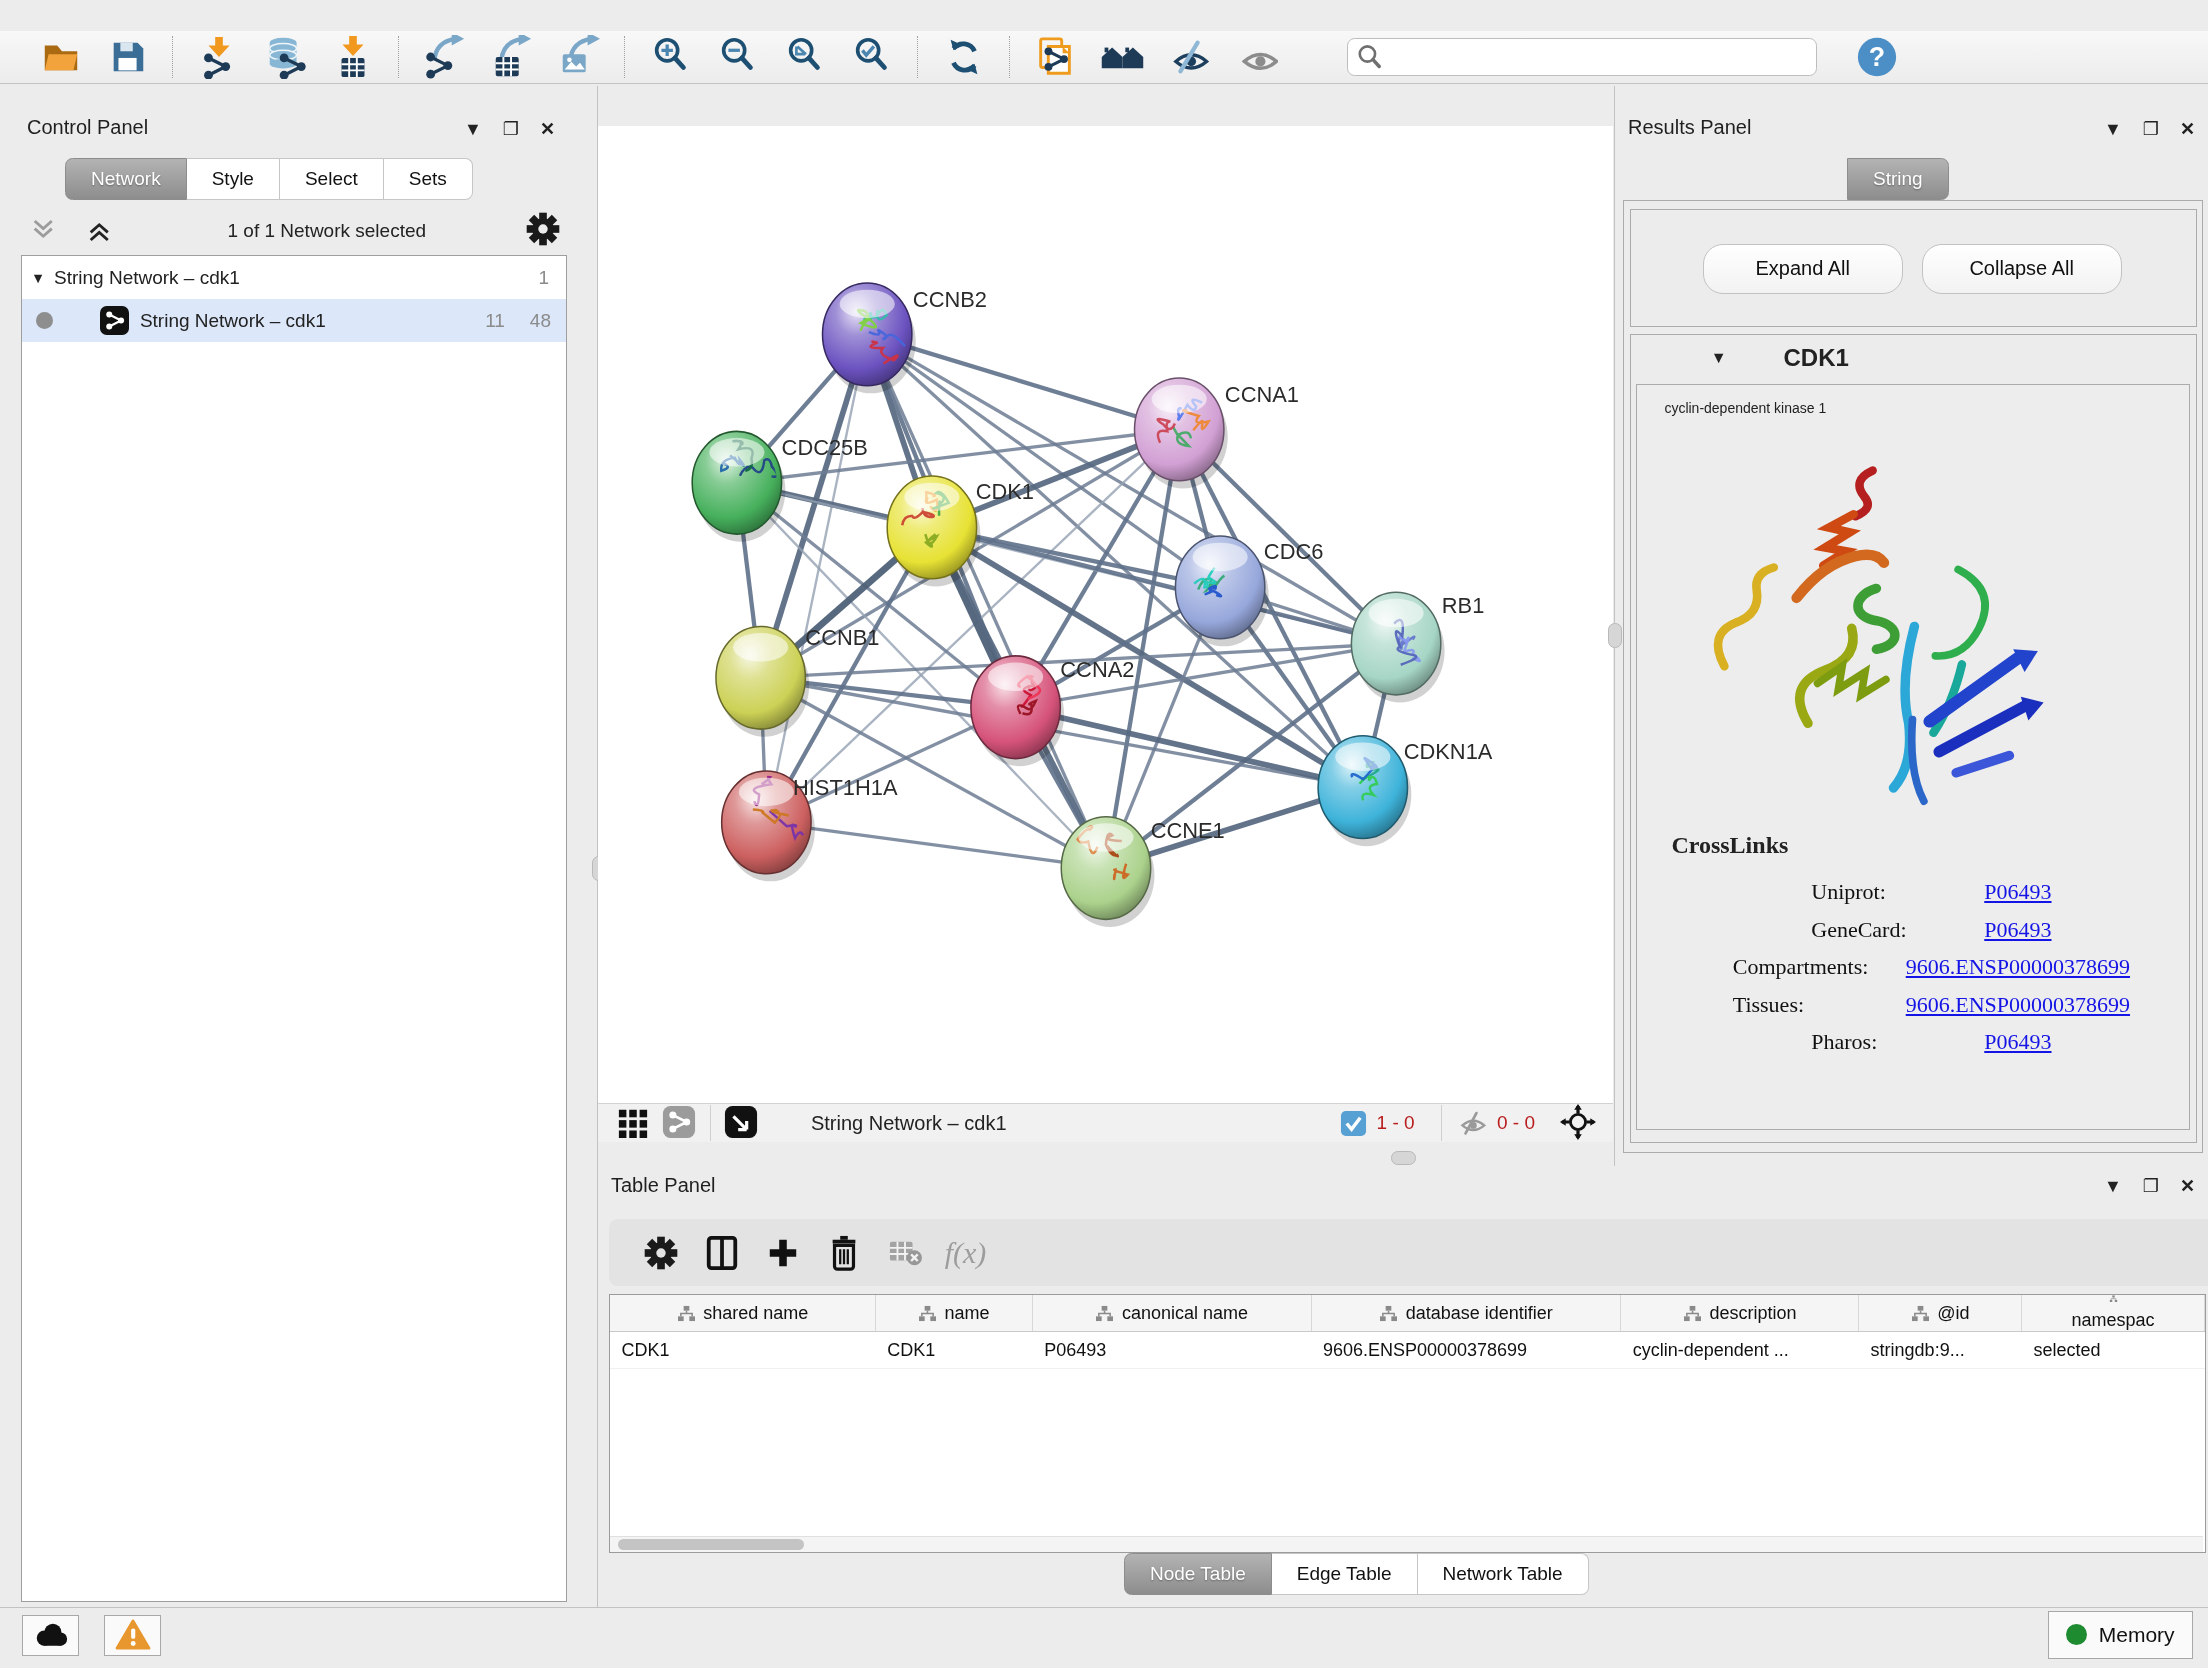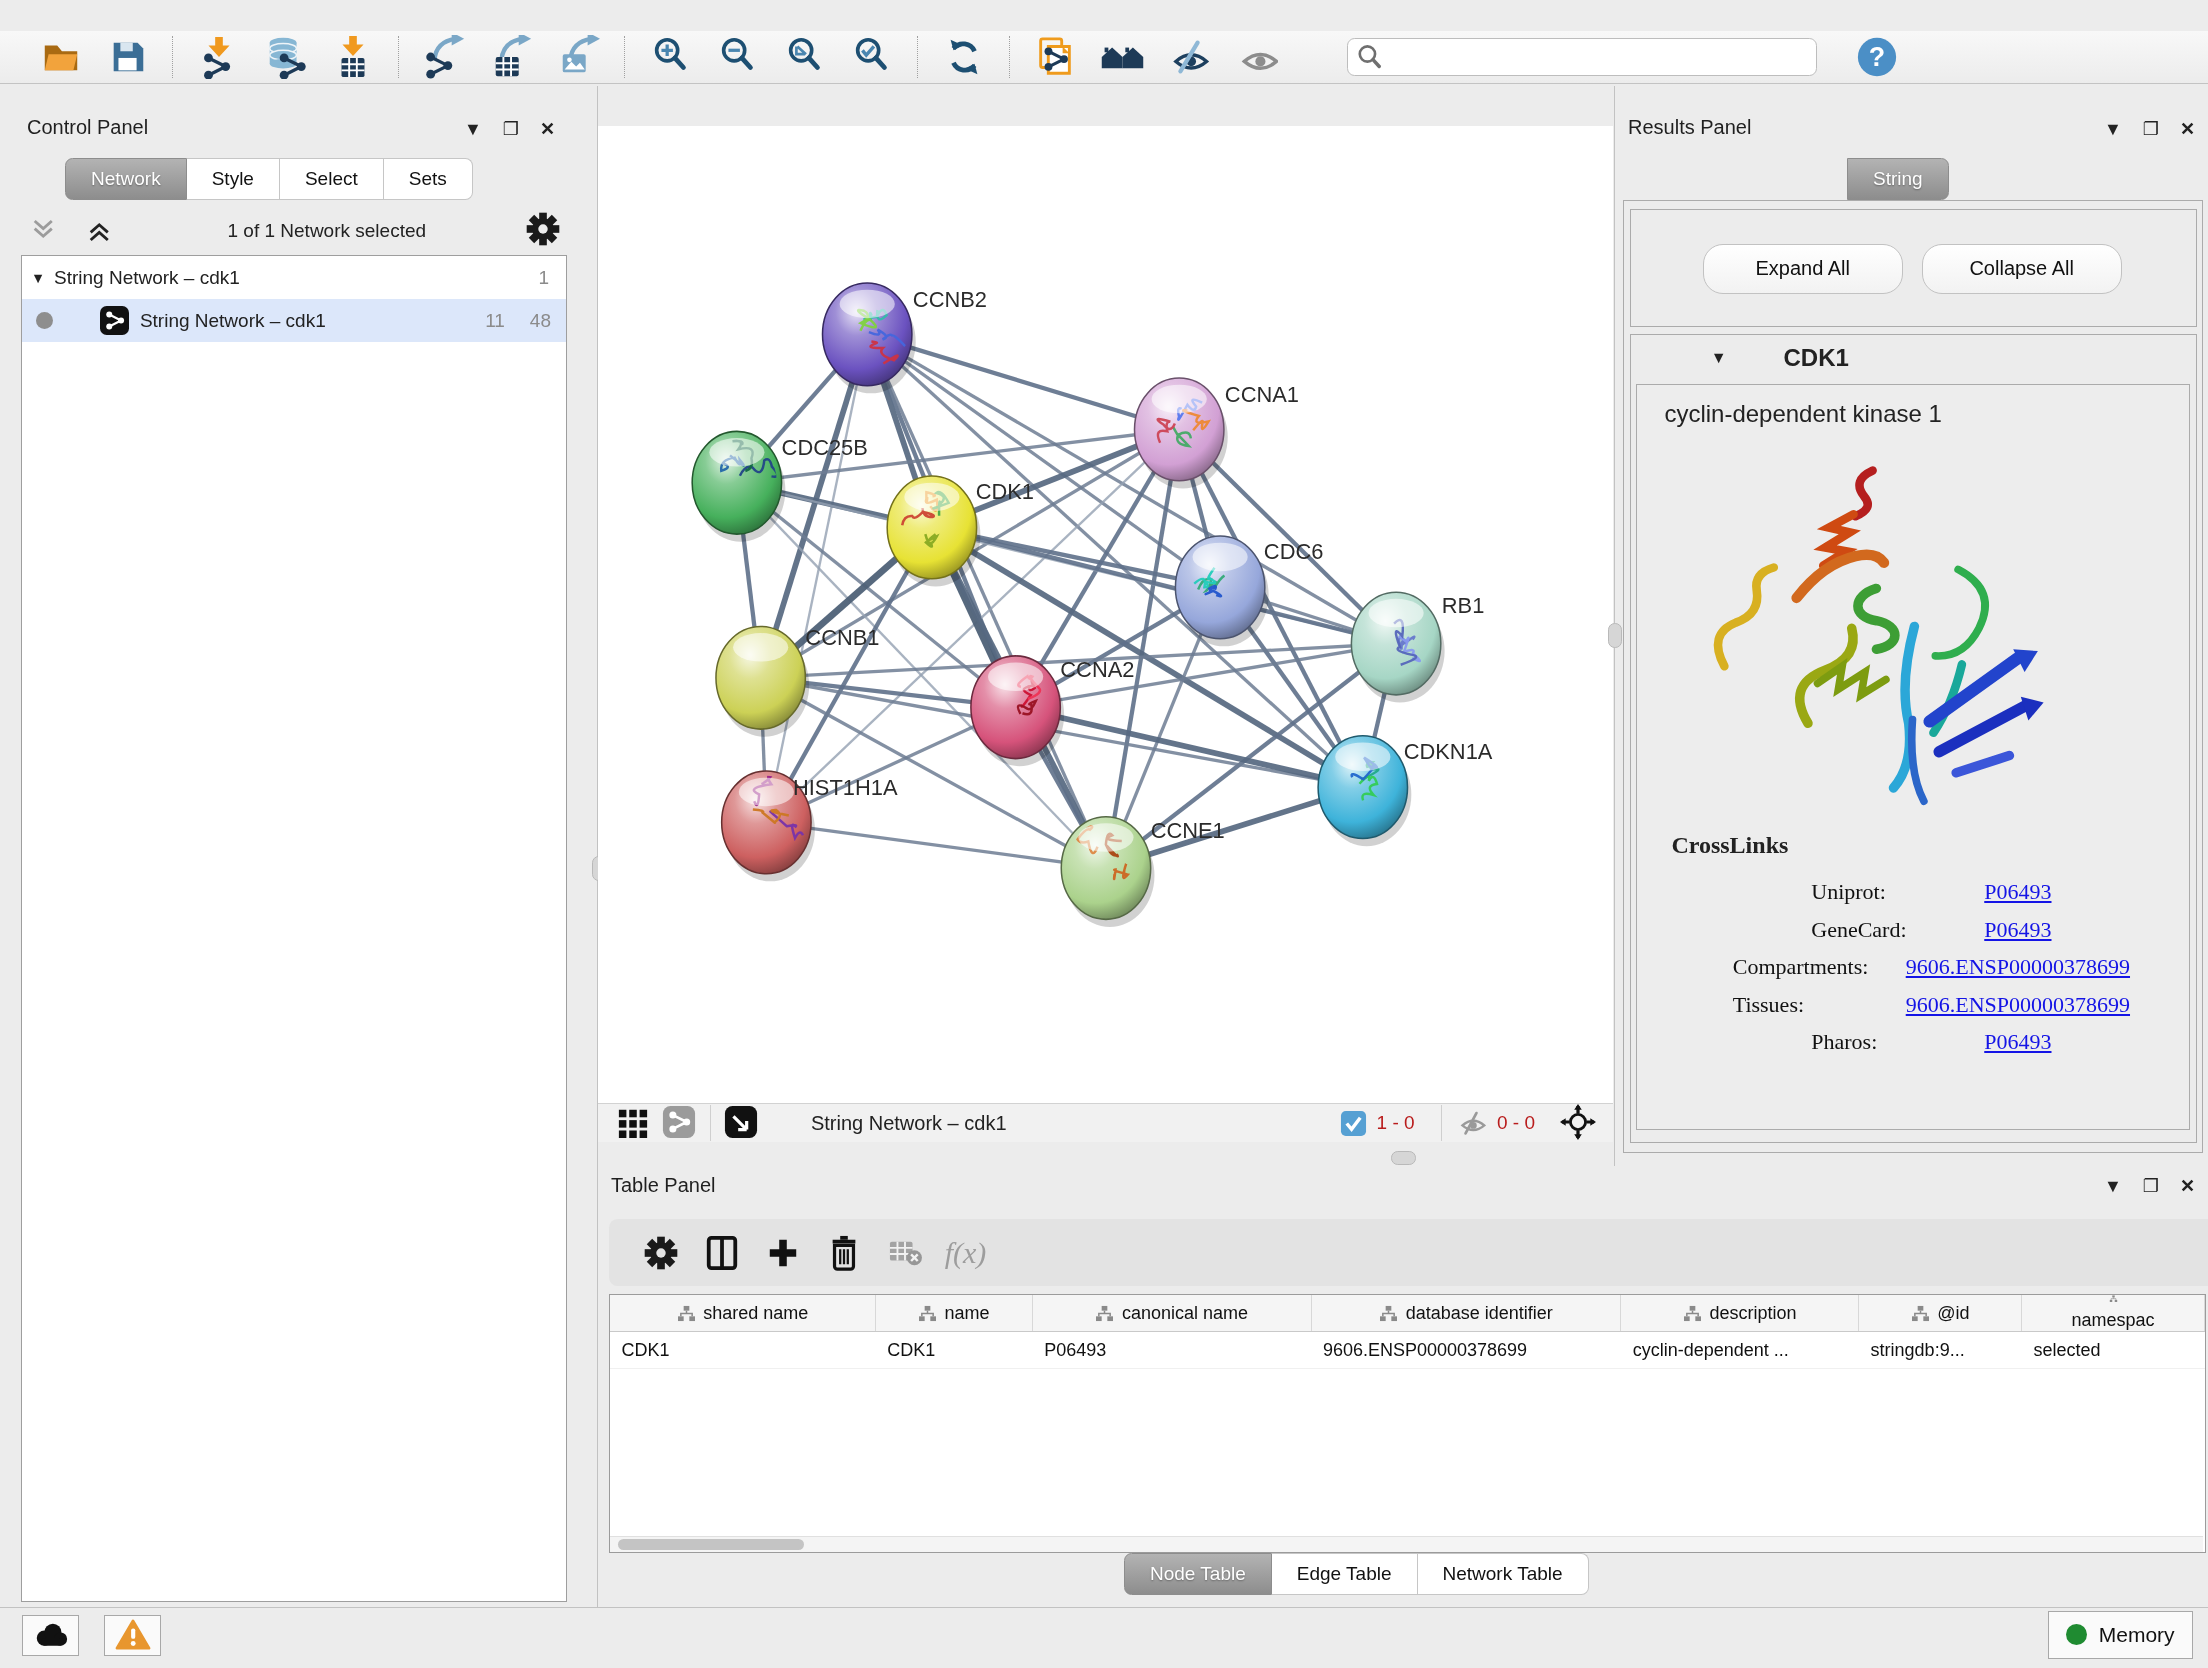--- a/index.html
+++ b/index.html
@@ -658,21 +658,21 @@
     <div class="box" style="position:absolute;left:5.7px;top:7.6px;width:565px;height:116px;background:#ececec">
       <div class="btn" style="position:absolute;left:72px;top:34px;width:198px;height:48px">Expand All</div>
       <div class="btn" style="position:absolute;left:291px;top:34px;width:198px;height:48px">Collapse All</div>
     </div>
     <div class="box" style="position:absolute;left:5.7px;top:133px;width:565px;height:807px;background:#ececec">
       <div style="position:absolute;left:0;top:0;width:100%;height:46px;display:flex;align-items:center">
         <span style="margin-left:80px;font-size:16px">▼</span>
         <span style="margin-left:57px;font-size:24px;font-weight:bold">CDK1</span>
       </div>
       <div class="box" style="position:absolute;left:5.7px;top:49px;width:552px;height:744px;background:#ededed">
-        <div style="margin:15px 0 0 27px;font-size:24px">cyclin-dependent kinase 1</div>
+        <div style="margin:15px 0 0 27px;font-size:14px">cyclin-dependent kinase 1</div>
 
         <svg width="399" height="373" viewBox="0 0 420 392" style="position:absolute;left:38px;top:53px">
           <g fill="none" stroke-linecap="round">
             <path d="M208 34 q-22 10 -9 27 q11 13 -9 21" stroke="#b51f1f" stroke-width="9"></path>
             <path d="M188 80 l-26 14 l22 5 l-26 16 l22 4 l-24 15" stroke="#cf4a12" stroke-width="9"></path>
             <path d="M128 168 q28 -36 62 -44 q22 -5 30 7" stroke="#d2691e" stroke-width="11"></path>
             <path d="M52 240 q-18 -34 12 -46 q26 -9 22 -34 q-3 -18 18 -24" stroke="#d8b021" stroke-width="9"></path>
             <path d="M140 300 q-24 -40 18 -56 q36 -13 28 -44" stroke="#9aa813" stroke-width="10"></path>
             <path d="M150 258 l26 -18 l-4 24 l28 -18 l-4 24 l26 -16" stroke="#7d9c10" stroke-width="8"></path>
             <path d="M212 158 c-26 8 -26 30 0 34 c26 5 26 26 0 30" stroke="#3d9e35" stroke-width="10"></path>

